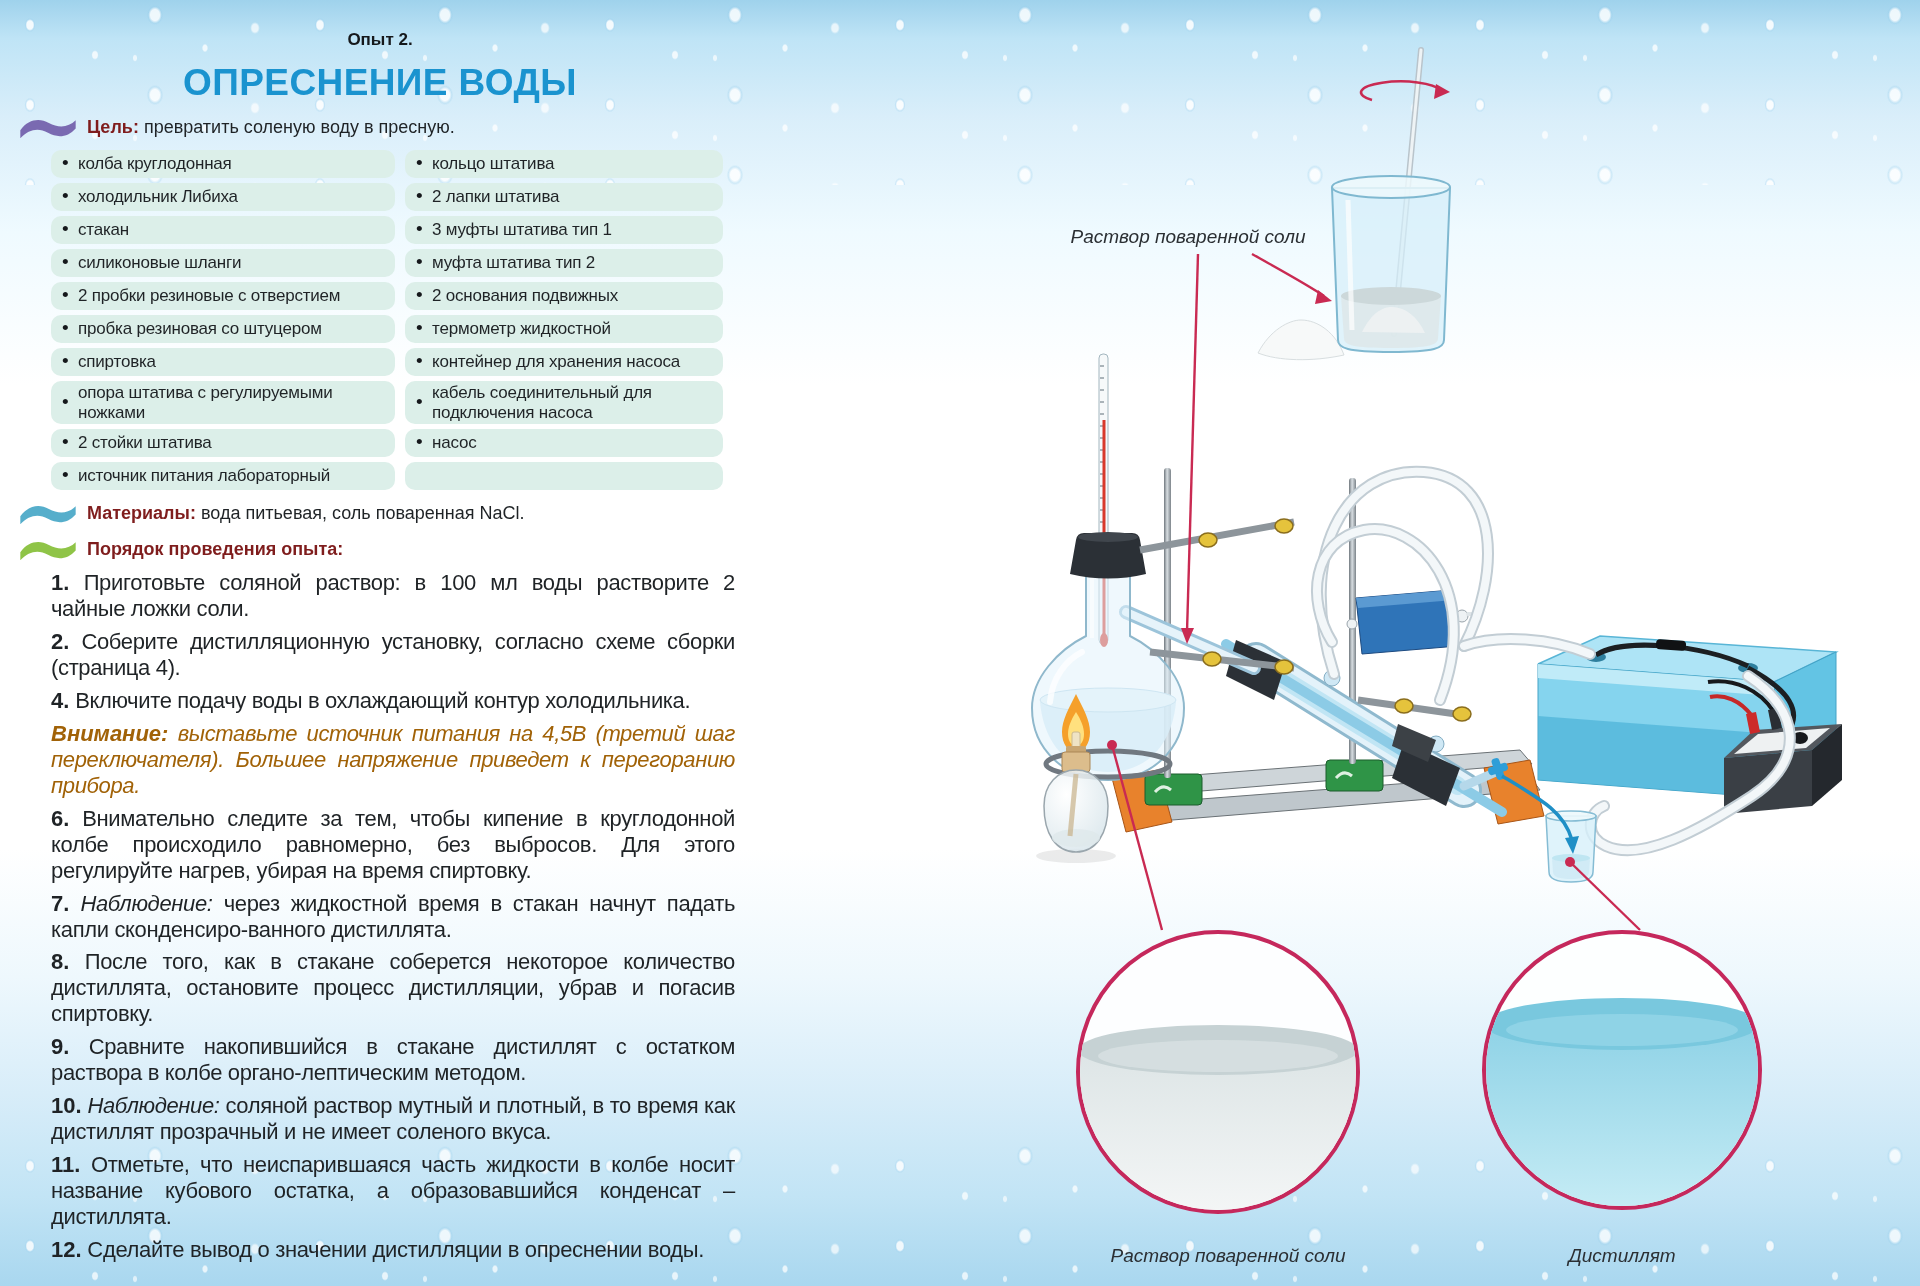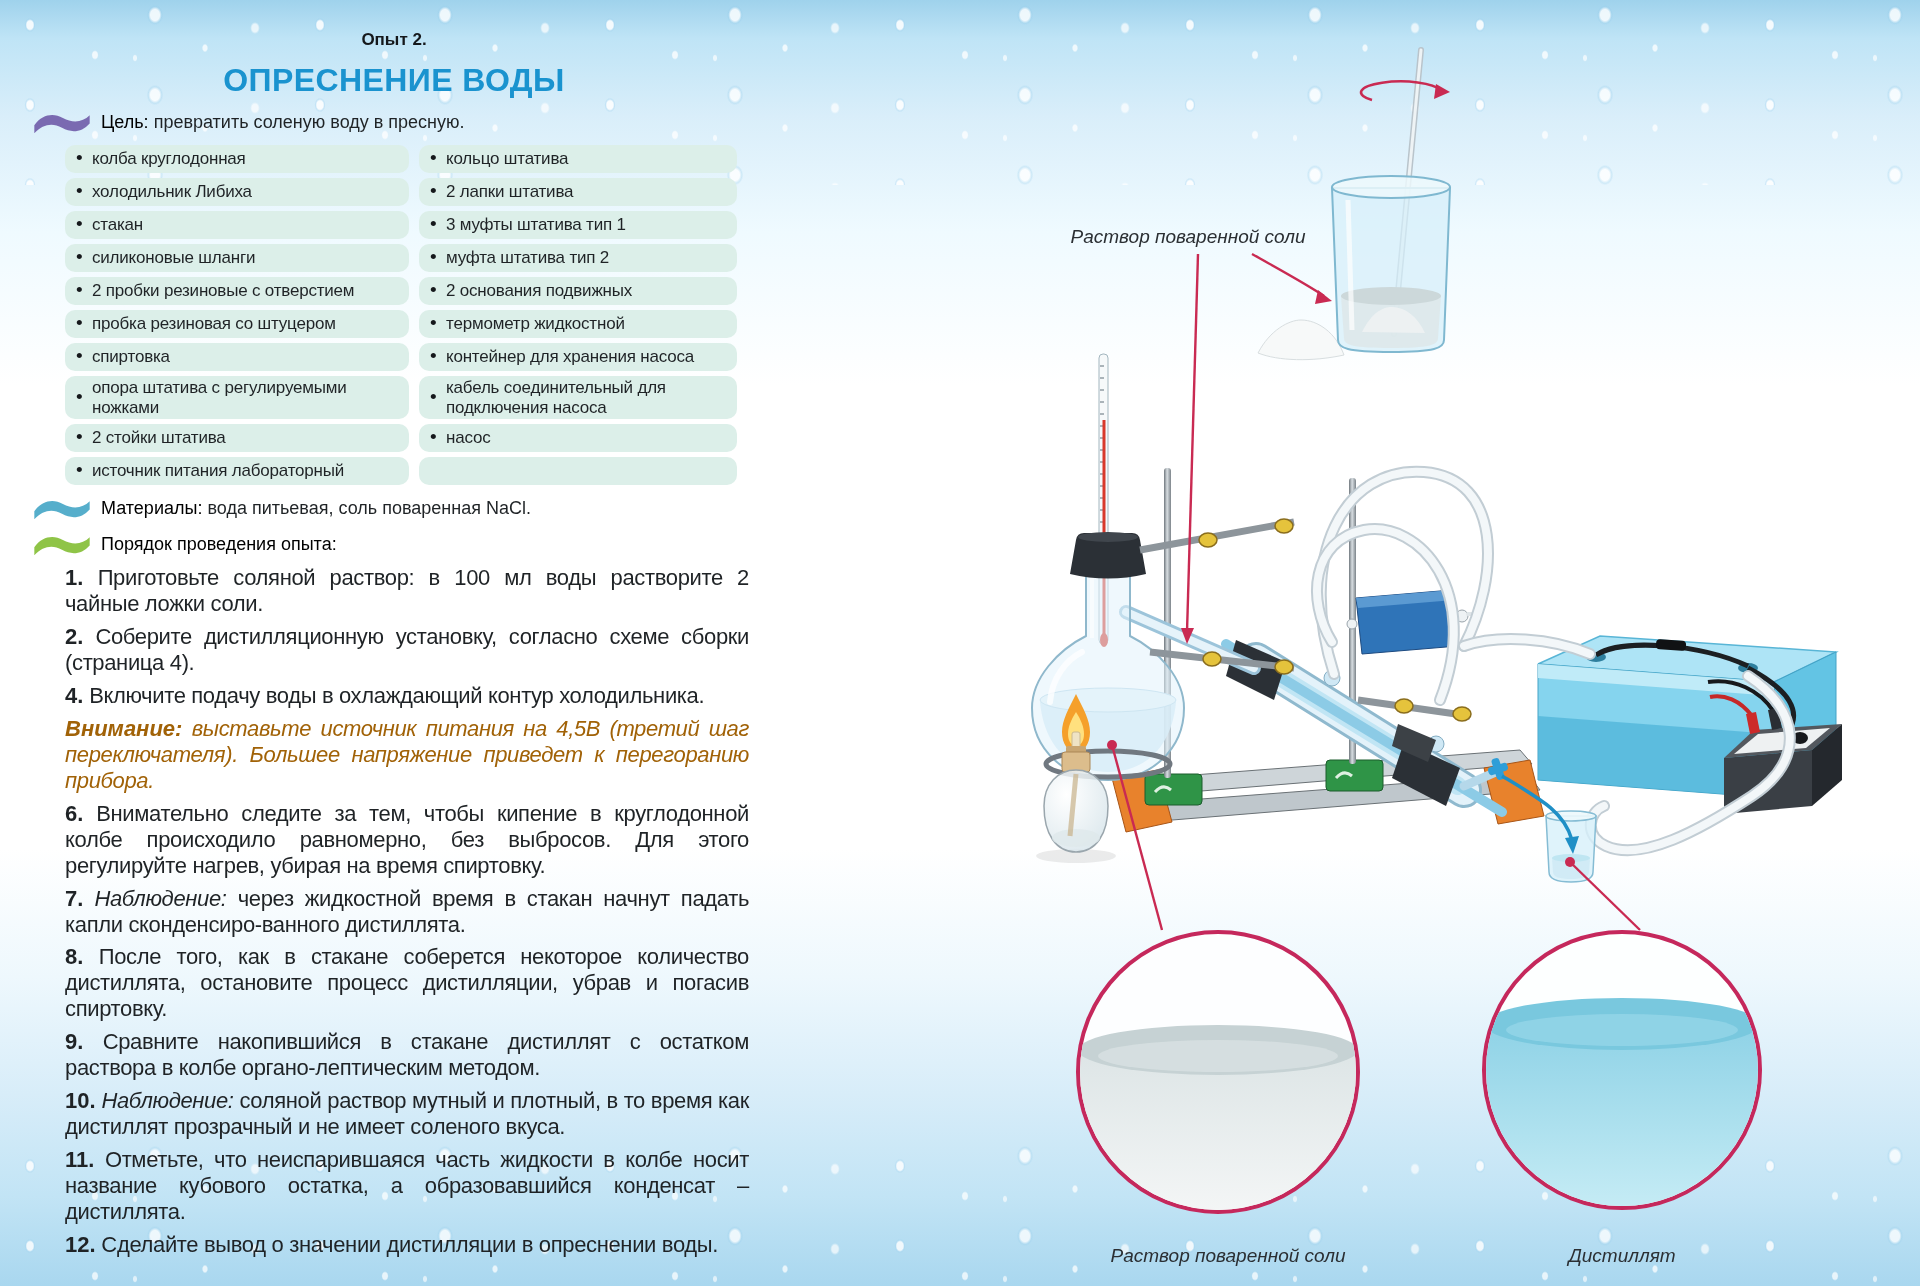--- a/index.html
+++ b/index.html
@@ -14,27 +14,27 @@
       radial-gradient(9px 12px at 30px 25px, rgba(255,255,255,.9) 0 35%, rgba(160,210,240,.35) 50%, transparent 62%),
       radial-gradient(6px 8px at 95px 55px, rgba(255,255,255,.8) 0 40%, transparent 60%),
       radial-gradient(13px 16px at 155px 15px, rgba(255,255,255,.85) 0 35%, rgba(150,205,235,.3) 52%, transparent 64%),
       radial-gradient(5px 7px at 205px 48px, rgba(255,255,255,.8) 0 40%, transparent 62%),
       radial-gradient(8px 10px at 255px 28px, rgba(255,255,255,.75) 0 38%, transparent 60%),
       radial-gradient(4px 6px at 135px 58px, rgba(255,255,255,.7) 0 40%, transparent 62%);
     background-size:290px 80px;background-repeat:repeat;}
   .bubbles.top{top:0;height:185px;opacity:.95;}
   .bubbles.bottom{bottom:0;height:145px;opacity:.9;}
 
-  .left-col{position:absolute;left:38px;top:30px;width:712px;}
+  .left-col{position:absolute;left:24px;top:30px;width:712px;}
   .exp-label{text-align:center;font-weight:bold;font-size:17px;color:#15181b;}
-  .title{margin:12px 0 0 0;text-align:center;font-weight:bold;font-size:32px;
+  .title{margin:12px 0 0 0;text-align:center;font-weight:bold;font-size:37px;
     color:#1a93cf;letter-spacing:.4px;}
   .section-row{display:flex;align-items:center;gap:9px;margin:11px 0 0 -6px;}
   .section-row p{margin:0;font-size:18px;}
-  .blue{color:#000000;font-weight:normal;}
+  .blue{color:#7f1d1d;font-weight:bold;}
   .wave{width:60px;height:25px;flex:0 0 auto;}
   .equip-grid{display:grid;grid-template-columns:344px 318px;gap:5px 10px;margin:10px 0 0 27px;}
   .cell{position:relative;background:#dcefe9;border-radius:10px;display:flex;align-items:center;
     min-height:24px;padding:2px 8px 2px 27px;font-size:17px;letter-spacing:-.2px;line-height:1.15;}
   .cell::before{content:"•";position:absolute;left:11px;top:50%;transform:translateY(-54%);
     font-size:19px;color:#15181b;}
   .cell.empty::before{content:"";}
   .steps{margin:8px 0 0 27px;width:684px;}
   .steps p{margin:0 0 7px 0;font-size:22px;line-height:1.18;letter-spacing:-.35px;
     text-align:justify;}

